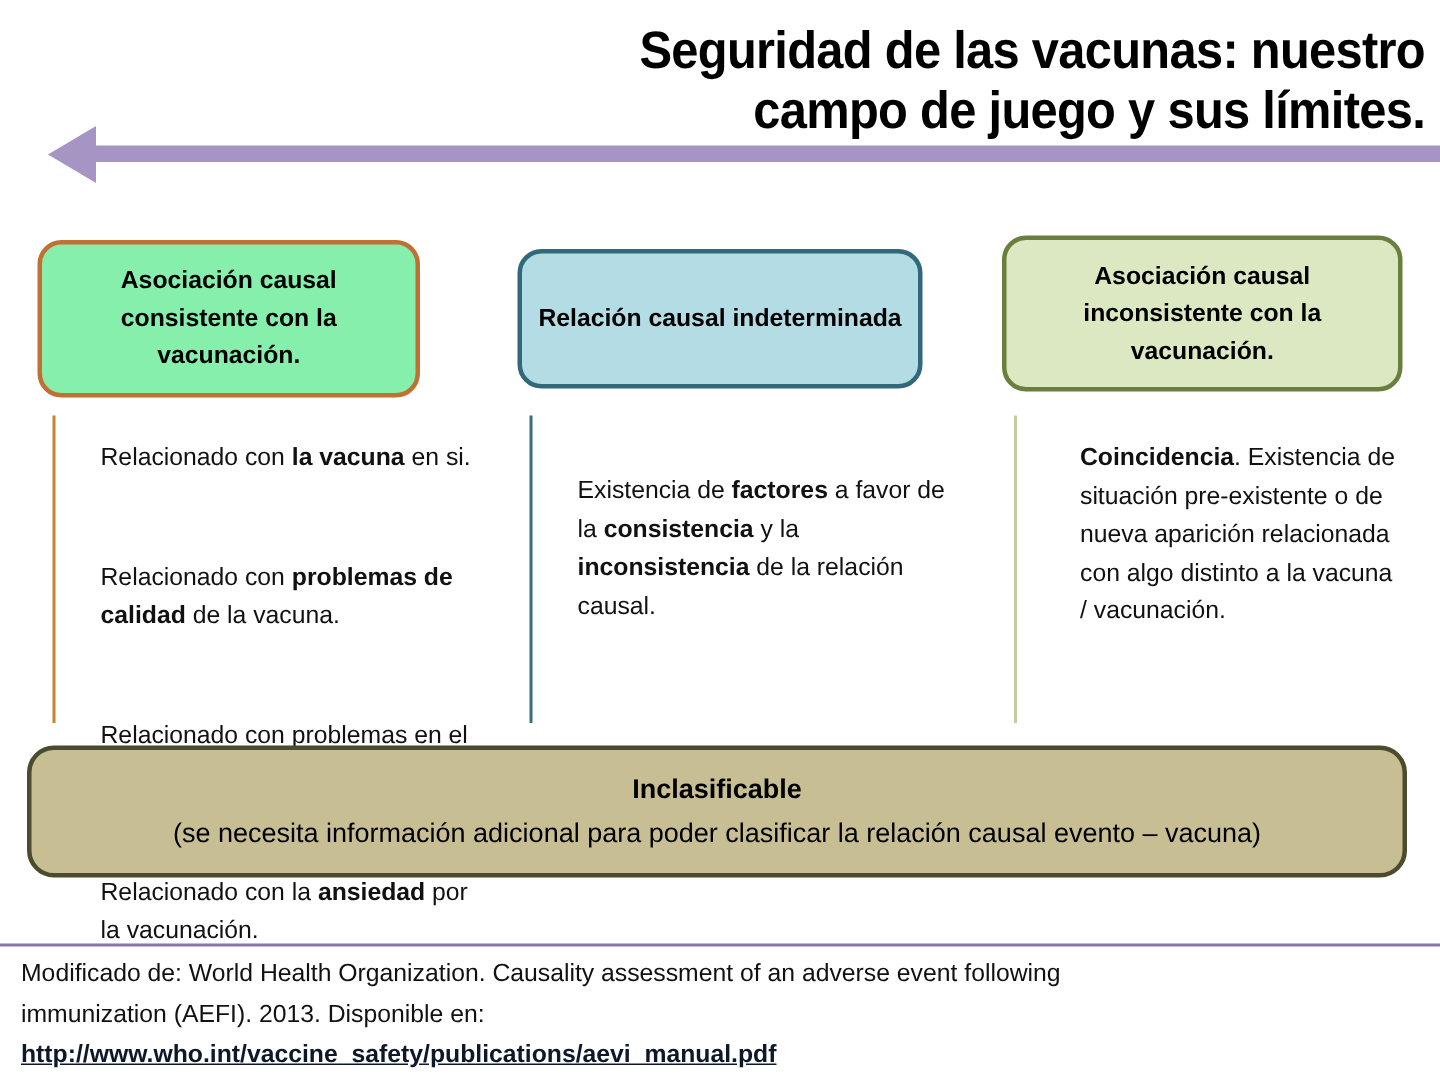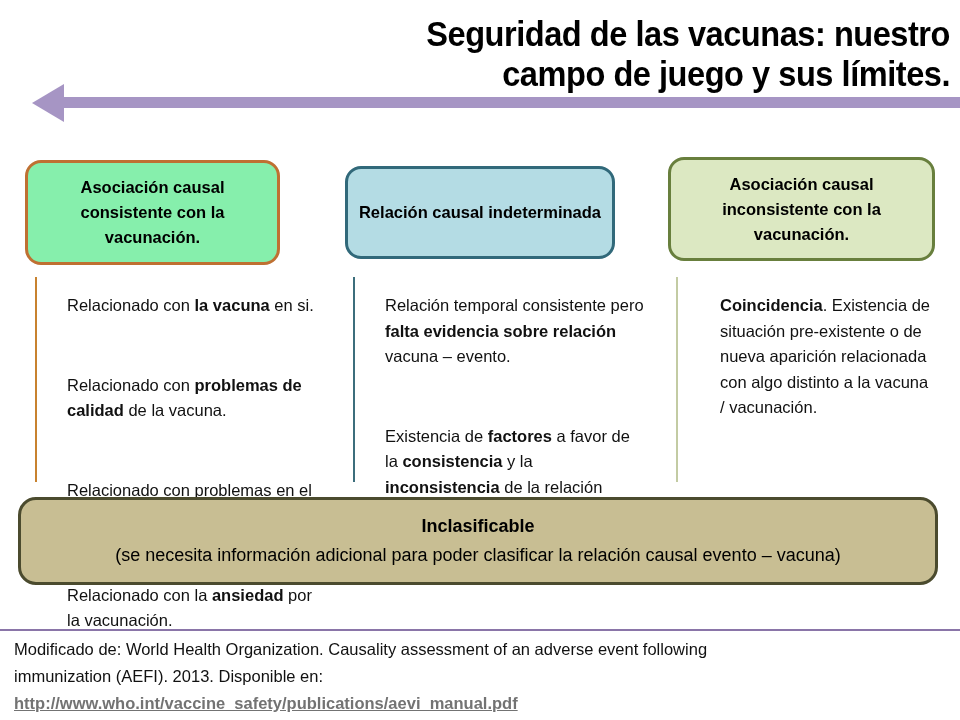--- a/index.html
+++ b/index.html
@@ -161,33 +161,32 @@
   <div class="col col-1" style="border-left-color: rgb(200, 130, 47);">
       <p><span>Relacionado con </span><b>la vacuna</b><span> en si.</span></p>
       <div class="gap"></div>
       <p><span>Relacionado con </span><b>problemas de calidad</b><span> de la vacuna.</span></p>
       <div class="gap"></div>
       <p><span>Relacionado con problemas en el </span><b>acto vacunal</b><span>.</span></p>
       <div class="gap"></div>
       <p><span>Relacionado con la </span><b>ansiedad</b><span> por la vacunación.</span></p>
     </div>
   <div class="col col-2" style="border-left-color: rgb(60, 110, 124);">
-      <p><span>Relación temporal consistente pero </span><b>falta evidencia sobre relación</b><span> vacuna – evento.</span></p>
       <div class="gap"></div>
       <p><span>Existencia de </span><b>factores</b><span> a favor de la </span><b>consistencia</b><span> y la </span><b>inconsistencia</b><span> de la relación causal.</span></p>
     </div>
   <div class="col col-3" style="border-left-color: rgb(195, 203, 163);">
       <p><b>Coincidencia</b><span>. Existencia de situación pre-existente o de nueva aparición relacionada con algo distinto a la vacuna / vacunación.</span></p>
     </div>
 
   <div class="bottom-box" style="background: rgb(200, 190, 147); border-color: rgb(75, 75, 46);">
     <div class="bottom-title">Inclasificable</div>
     <div class="bottom-sub">(se necesita información adicional para poder clasificar la relación causal evento – vacuna)</div>
   </div>
 
   <div class="footer-rule" style="background: rgb(138, 117, 168);"></div>
   <div class="footer">
     <span>Modificado de: World Health Organization. Causality assessment of an adverse event following</span><br>
     <span>immunization (AEFI). 2013. Disponible en:</span><br>
-    <a class="footer-url" href="#" style="color: #737373;">http://www.who.int/vaccine_safety/publications/aevi_manual.pdf</a>
+    <a class="footer-url" href="#" style="color: #0f172a;">http://www.who.int/vaccine_safety/publications/aevi_manual.pdf</a>
   </div>
 
 </div>
 
 </body></html>

